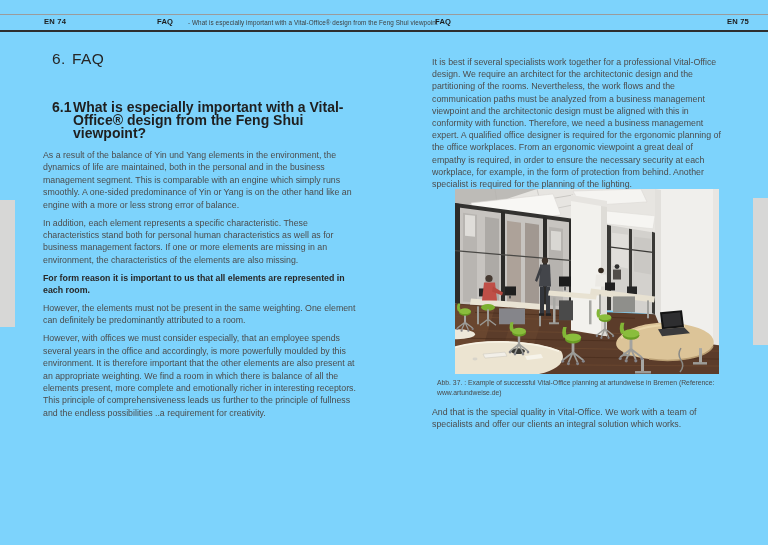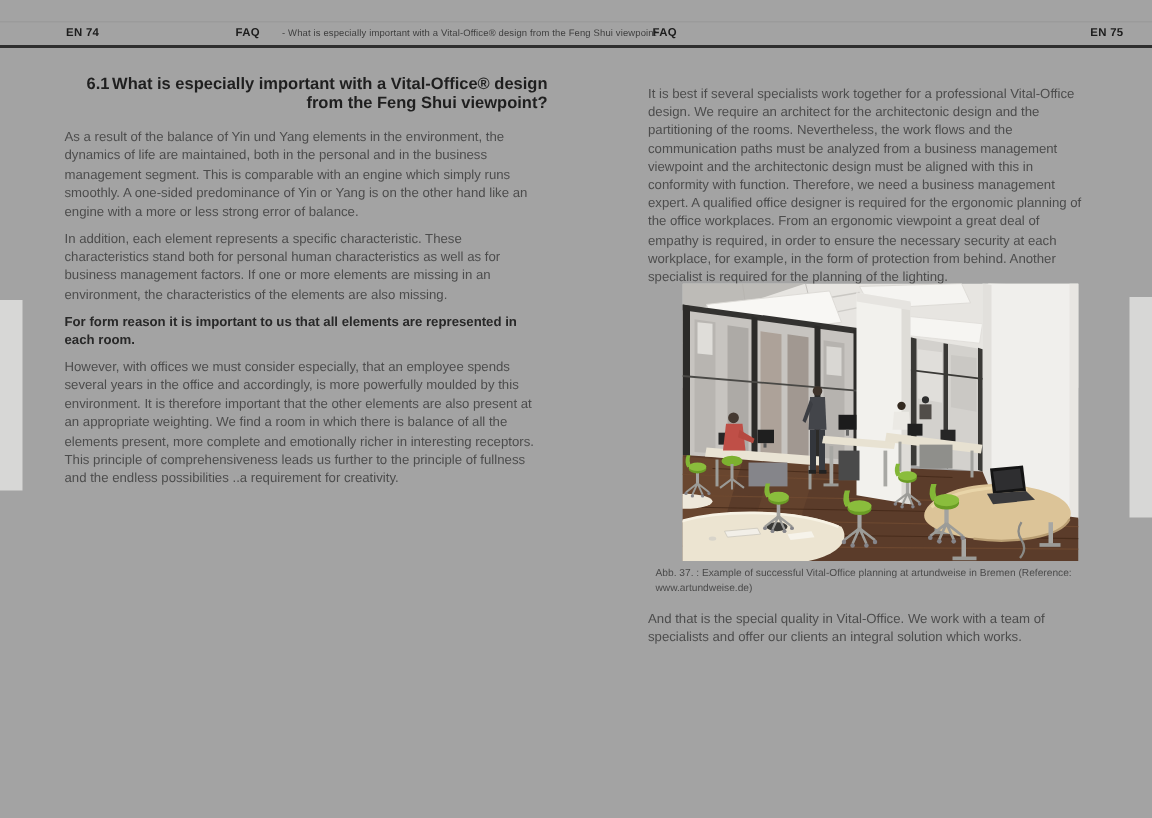--- a/index.html
+++ b/index.html
@@ -1,37 +1,37 @@
 <!DOCTYPE html>
 <html><head>
 <meta charset="utf-8">
 <style>
   html,body{margin:0;padding:0;background:#ffffff;}
   .spread{
-    position:relative;width:768px;height:545px;background:#a3a3a3;overflow:hidden;
+    position:relative;width:768px;height:545px;background:#7dd3fc;overflow:hidden;
     font-family:"Liberation Sans", sans-serif;color:#4c4c4c;text-decoration:underline;
   }
   
   .rule-top{position:absolute;top:14px;left:0;width:768px;height:1px;background:#9b9b9b;}
   .rule-bottom{position:absolute;top:30px;left:0;width:768px;height:2px;background:#2e2e2e;}
   .hdr{position:absolute;top:17px;font-size:7.6px;font-weight:bold;color:#1c1c1c;letter-spacing:.2px;}
   .hdr-sub{position:absolute;top:18.5px;left:188px;font-size:6.3px;font-weight:normal;color:#3d3d3d;letter-spacing:.1px;}
   #hdr-en74{left:44px;}
   #hdr-faq-left{left:157px;}
   #hdr-faq-right{left:435px;}
   #hdr-en75{right:19px;text-align:center;}
   
   .tab{position:absolute;background:#d7d7d6;}
   .tab-left{left:0;top:200px;width:15px;height:127px;}
   .tab-right{right:0;top:198px;width:15px;height:147px;}
   
   .col-left{position:absolute;left:43px;top:50px;width:322px;font-size:8.8px;line-height:12.4px;}
   .chapter{font-size:15.5px;line-height:18px;color:#262626;letter-spacing:.4px;margin:0 0 33px 9px;font-weight:normal;}
   .chapter .num{display:inline-block;width:20px;}
-  .sec-head{display:flex;font-weight:bold;font-size:11px;line-height:13px;color:#1f1f1f;margin:0 0 9px 9px;text-align:right;}
+  .sec-head{display:flex;font-weight:bold;font-size:14px;line-height:13px;color:#1f1f1f;margin:0 0 9px 9px;}
   .sec-head .num{flex:none;width:21px;}
   .col-left p, .col-right p{margin:0 0 5.5px 0;}
   .emph{font-weight:bold;color:#282828;}
   
   .col-right{position:absolute;left:432px;width:292px;font-size:8.8px;line-height:12.2px;}
   .col-right.top{top:56px;}
   .col-right.bottom{top:406px;}
   .figure{position:absolute;left:455px;top:189px;width:264px;height:185px;}
   .figure svg{display:block;width:264px;height:185px;}
   .caption{position:absolute;left:437px;top:378px;width:288px;font-size:6.8px;line-height:9.8px;color:#4a4a4a;}
@@ -46,27 +46,31 @@
   <span class="hdr" id="hdr-en74">EN 74</span>
   <span class="hdr" id="hdr-faq-left">FAQ</span>
   <span class="hdr-sub">- What is especially important with a Vital-Office® design from the Feng Shui viewpoint</span>
   <span class="hdr" id="hdr-faq-right">FAQ</span>
   <span class="hdr" id="hdr-en75">EN 75</span>
 
   <div class="tab tab-left"></div>
   <div class="tab tab-right"></div>
 
   <div class="col-left">
+    <div class="chapter">
+      <span class="num">6.</span><span>FAQ</span>
+    </div>
     <div class="sec-head">
       <span class="num">6.1</span>
       <span>What is especially important with a Vital-Office® design from the Feng Shui viewpoint?</span>
     </div>
     <p>As a result of the balance of Yin und Yang elements in the environment, the dynamics of life are maintained, both in the personal and in the business management segment. This is comparable with an engine which simply runs smoothly. A one-sided predominance of Yin or Yang is on the other hand like an engine with a more or less strong error of balance.</p>
     <p>In addition, each element represents a specific characteristic. These characteristics stand both for personal human characteristics as well as for business management factors. If one or more elements are missing in an environment, the characteristics of the elements are also missing.</p>
     <p class="emph">For form reason it is important to us that all elements are represented in each room.</p>
+    <p>However, the elements must not be present in the same weighting. One element can definitely be predominantly attributed to a room.</p>
     <p>However, with offices we must consider especially, that an employee spends several years in the office and accordingly, is more powerfully moulded by this environment. It is therefore important that the other elements are also present at an appropriate weighting. We find a room in which there is balance of all the elements present, more complete and emotionally richer in interesting receptors. This principle of comprehensiveness leads us further to the principle of fullness and the endless possibilities ..a requirement for creativity.</p>
   </div>
 
   <div class="col-right top">
     <p>It is best if several specialists work together for a professional Vital-Office design. We require an architect for the architectonic design and the partitioning of the rooms. Nevertheless, the work flows and the communication paths must be analyzed from a business management viewpoint and the architectonic design must be aligned with this in conformity with function. Therefore, we need a business management expert. A qualified office designer is required for the ergonomic planning of the office workplaces. From an ergonomic viewpoint a great deal of empathy is required, in order to ensure the necessary security at each workplace, for example, in the form of protection from behind. Another specialist is required for the planning of the lighting.</p>
   </div>
 
   <div class="figure">
     <svg viewBox="0 0 264 186" preserveAspectRatio="none">
       <defs>

